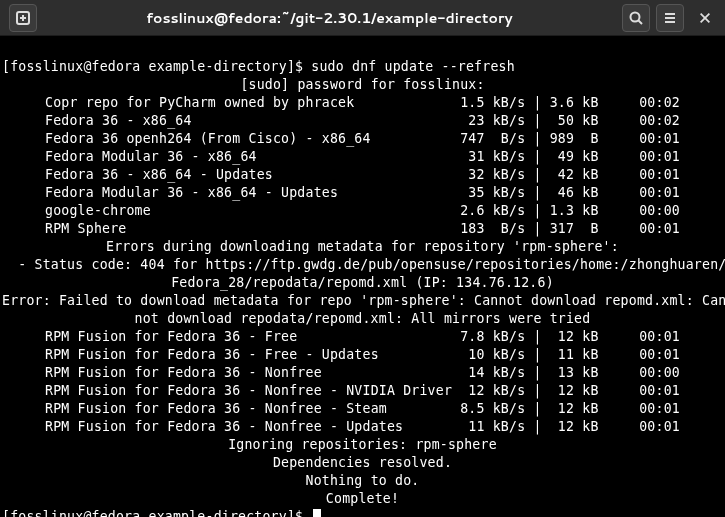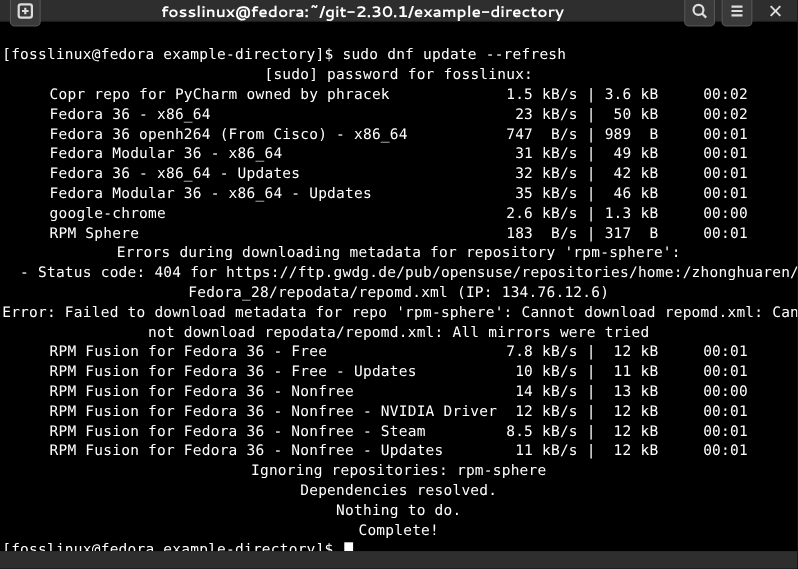--- a/index.html
+++ b/index.html
@@ -6,21 +6,21 @@
     body {
       width: 725px;
       height: 517px;
       background: #2e2e2e;
       font-family: "DejaVu Sans Mono", "Liberation Mono", Consolas, monospace;
       font-size: 13px;
       overflow: hidden;
     }
     .titlebar {
       background: #2e2e2e;
-      height: 20px;
+      height: 36px;
       display: flex;
       align-items: center;
       padding: 0 6px;
       border-bottom: 1px solid #1c1c1c;
     }
     .title-btn {
       width: 28px;
       height: 28px;
       border: 1px solid #555;
       border-radius: 4px;

